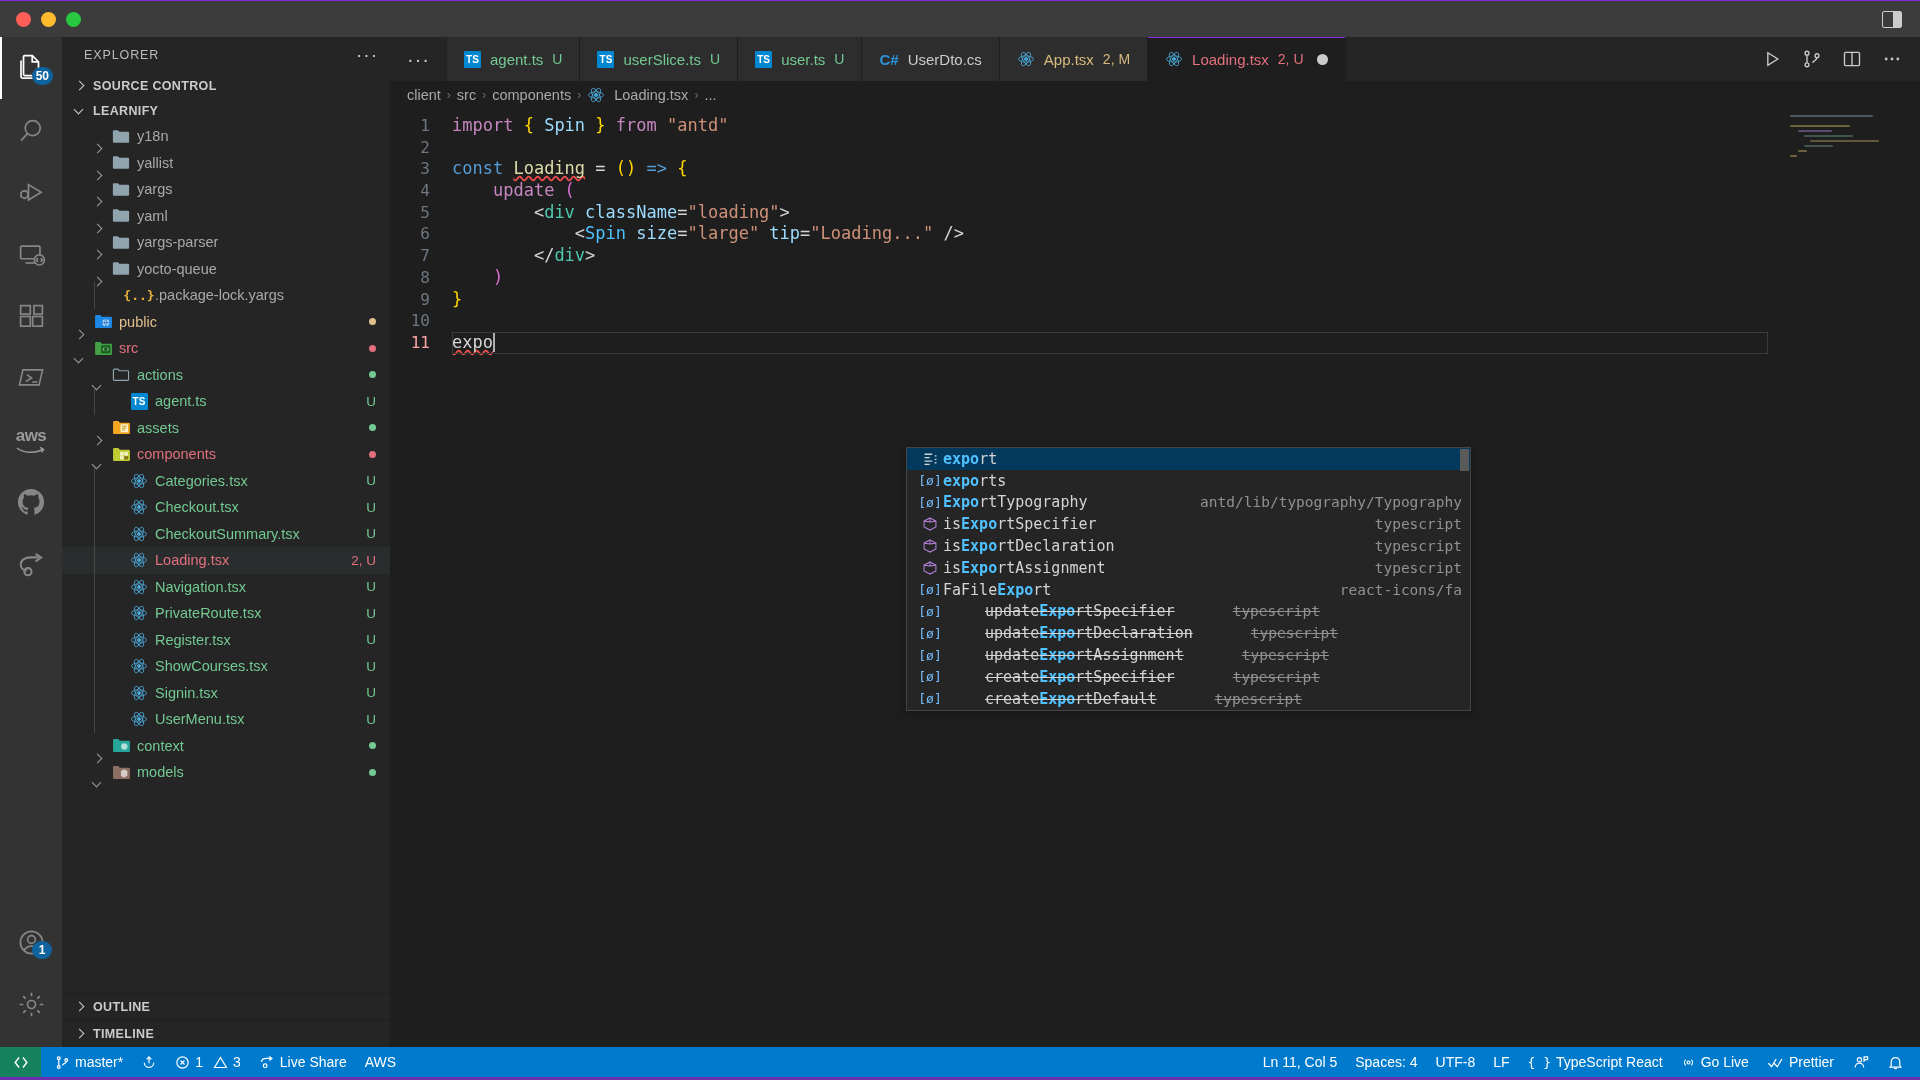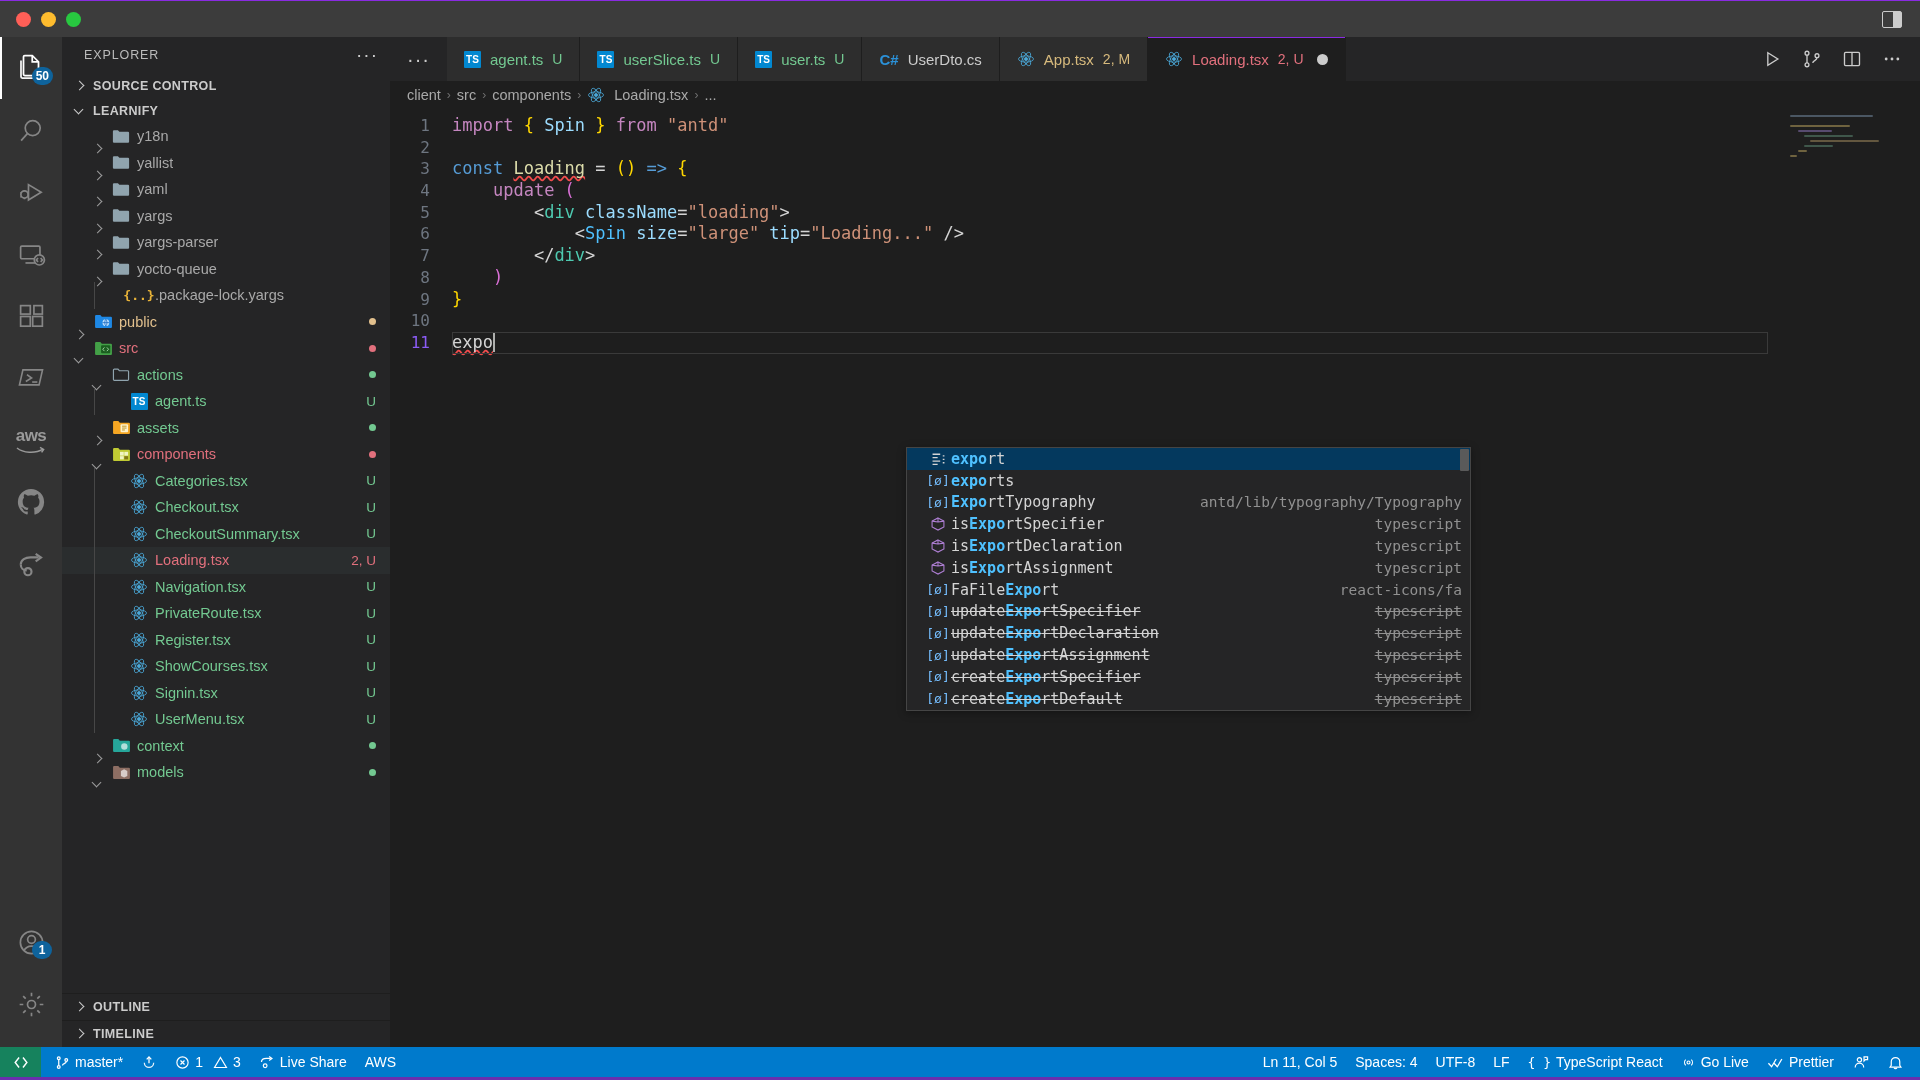--- a/index.html
+++ b/index.html
@@ -104,46 +104,46 @@
   .tabs-actions { margin-left:auto; display:flex; align-items:center; gap:20px; padding:0 18px; color:#cccccc; }
   .breadcrumb { height:28px; display:flex; align-items:center; gap:6px; padding-left:17px; font-size:14.5px; color:#a9a9a9; }
   .bc-sep { color:#6f6f6f; font-size:12px; }
   .editor { flex:1 1 auto; position:relative; overflow:hidden; }
   .code {
     position:absolute; inset:0; padding-top:6px;
     font-family:"DejaVu Sans Mono","Liberation Mono",monospace; font-size:17px; line-height:21.7px;
   }
   .cline { display:flex; height:21.7px; align-items:center; position:relative;}
   .gutter { width:62px; flex:0 0 62px; text-align:right; padding-right:22px; color:#6e7681; font-size:16px; }
-  .gutter.cur { color:#8b5cf6; }
+  .gutter.cur { color:#fca5a5; }
   .ctext { white-space:pre; }
   .tk-kw{color:#c586c0;} .tk-kw2{color:#569cd6;} .tk-str{color:#ce9178;} .tk-fn{color:#dcdcaa;}
   .tk-var{color:#9cdcfe;} .tk-pl{color:#d4d4d4;} .tk-tag{color:#4ec9b0;} .tk-att{color:#9cdcfe;}
   .tk-br1{color:#ffd700;} .tk-br2{color:#da70d6;} .tk-cls{color:#4fc1ff;}
   .squiggle { text-decoration:underline wavy #f14c4c; text-decoration-skip-ink:none; }
   .cursorline { position:absolute; left:62px; right:152px; height:21.7px; border:1px solid #3a3a3a; }
   .caret { display:inline-block; width:2px; height:19px; background:#aeafad; vertical-align:-4px; }
 
   
   .minimap { position:absolute; right:18px; top:6px; width:112px; height:60px; opacity:.75;}
   .mm-line{height:2px;margin-bottom:3px;border-radius:1px;}
 
   
   .suggest {
     position:absolute; left:516px; top:338px; width:565px;
     background:#252526; border:1px solid #454545; box-shadow:0 2px 8px rgba(0,0,0,.36);
     font-family:"DejaVu Sans Mono","Liberation Mono",monospace; font-size:15px;
   }
-  .srow { height:21.8px; display:flex; align-items:center; padding:0 8px 0 18px; white-space:nowrap; color:#d4d4d4;}
+  .srow { height:21.8px; display:flex; align-items:center; padding:0 8px 0 10px; white-space:nowrap; color:#d4d4d4;}
   .srow.sel { background:#04395e; }
   .sicon { width:26px; flex:0 0 26px; display:flex; align-items:center; justify-content:center; }
   .sname { font-size:15px; }
   .sname .hl { color:#4fc1ff; font-weight:700; }
   .sdetail { margin-left:auto; color:#919191; font-size:14.5px; padding-left:16px;}
-  .strike .sname, .strike .sdetail { text-decoration:line-through; }
+  .strike .sname, .strike .sdetail { text-decoration:line-through;margin-left:42px; }
   .sbar { position:absolute; right:1px; top:1px; width:9px; height:22px; background:#5a5a5a; border-radius:1px;}
 
   
   .statusbar {
     height:30px; background:#007acc; color:#ffffff; display:flex; align-items:center;
     font-size:14px; flex:0 0 30px;
   }
   .sb-remote { background:#16825d; height:30px; display:flex; align-items:center; padding:0 12px; }
   .sitem { display:flex; align-items:center; gap:5px; padding:0 9px; height:30px; }
   .statusbar .right { margin-left:auto; display:flex; align-items:center; }
@@ -309,34 +309,34 @@
           <div class="row">
             <span class="ind" style="width: 26px;"></span>
             <span class="twisty has"></span>
             <span class="ficon">
               <span style="display: inline-flex; align-items: center; justify-content: center;">
                 <svg width="18" height="15" viewBox="0 0 20 16" fill="#90a4ae">
                   <path d="M1 2.2A1.2 1.2 0 0 1 2.2 1h4.4l1.6 1.8h9.6A1.2 1.2 0 0 1 19 4v9.8a1.2 1.2 0 0 1-1.2 1.2H2.2A1.2 1.2 0 0 1 1 13.8z"></path>
                 </svg>
               </span>
             </span>
-            <span class="lbl c-grey">yaml</span>
+            <span class="lbl c-grey">yargs</span>
             <span class="badge-right"></span>
           </div>
           <div class="row">
             <span class="ind" style="width: 26px;"></span>
             <span class="twisty has"></span>
             <span class="ficon">
               <span style="display: inline-flex; align-items: center; justify-content: center;">
                 <svg width="18" height="15" viewBox="0 0 20 16" fill="#90a4ae">
                   <path d="M1 2.2A1.2 1.2 0 0 1 2.2 1h4.4l1.6 1.8h9.6A1.2 1.2 0 0 1 19 4v9.8a1.2 1.2 0 0 1-1.2 1.2H2.2A1.2 1.2 0 0 1 1 13.8z"></path>
                 </svg>
               </span>
             </span>
-            <span class="lbl c-grey">yargs</span>
+            <span class="lbl c-grey">yaml</span>
             <span class="badge-right"></span>
           </div>
           <div class="row">
             <span class="ind" style="width: 26px;"></span>
             <span class="twisty has"></span>
             <span class="ficon">
               <span style="display: inline-flex; align-items: center; justify-content: center;">
                 <svg width="18" height="15" viewBox="0 0 20 16" fill="#90a4ae">
                   <path d="M1 2.2A1.2 1.2 0 0 1 2.2 1h4.4l1.6 1.8h9.6A1.2 1.2 0 0 1 19 4v9.8a1.2 1.2 0 0 1-1.2 1.2H2.2A1.2 1.2 0 0 1 1 13.8z"></path>
                 </svg>

